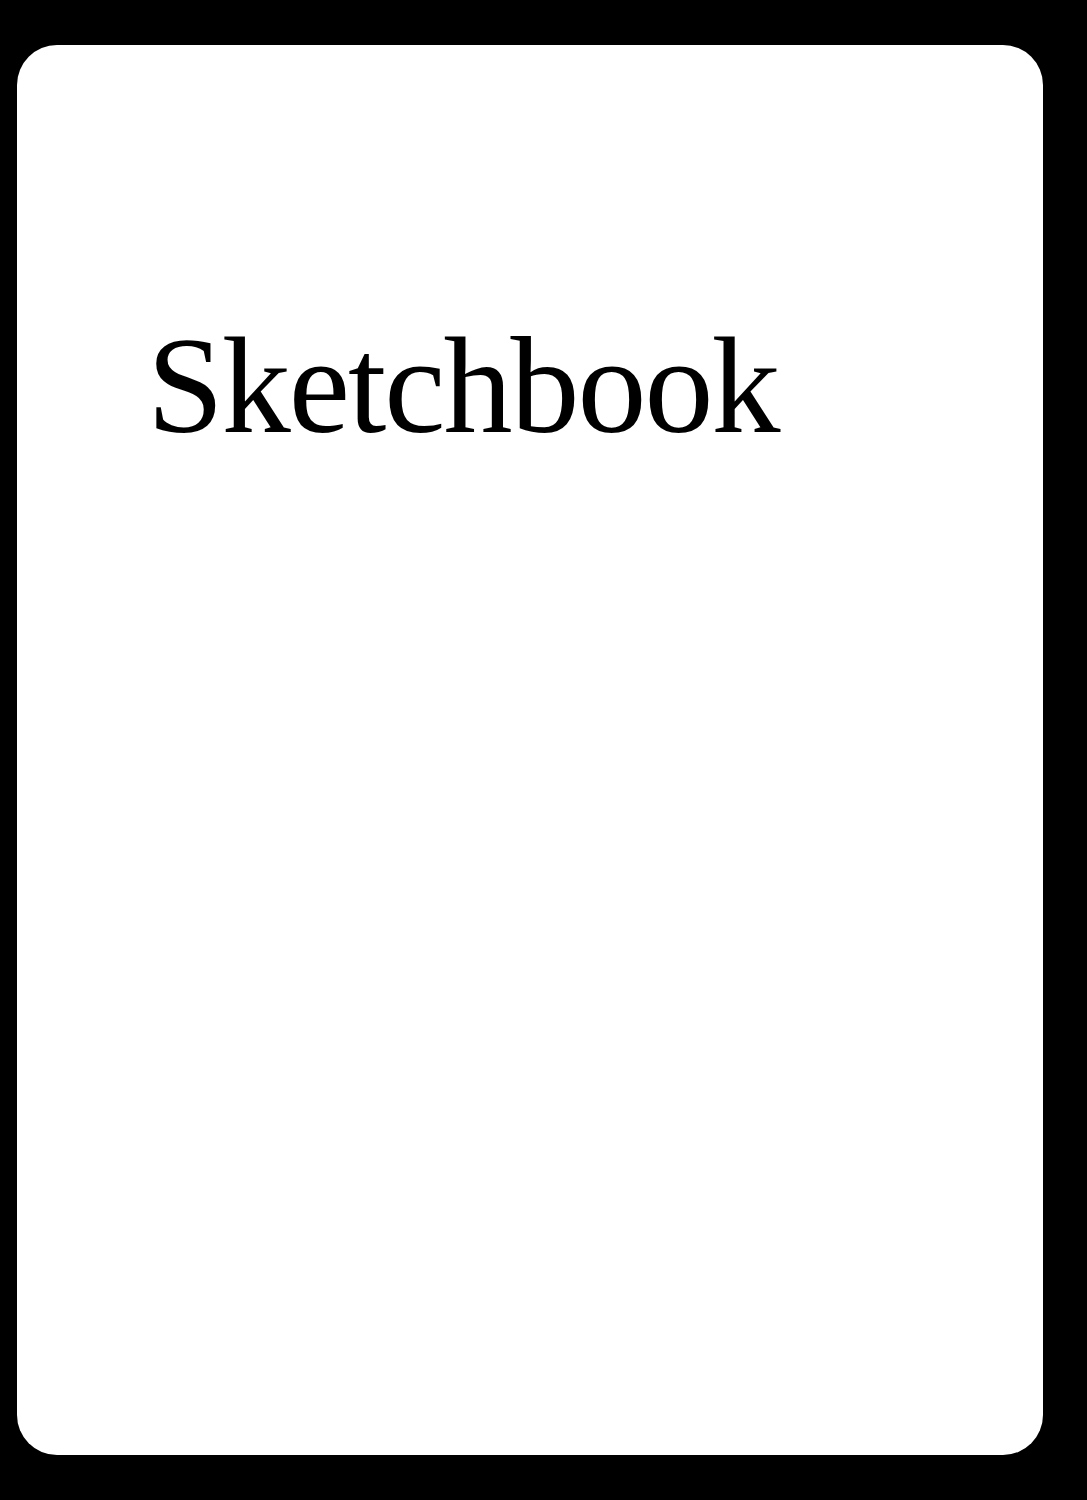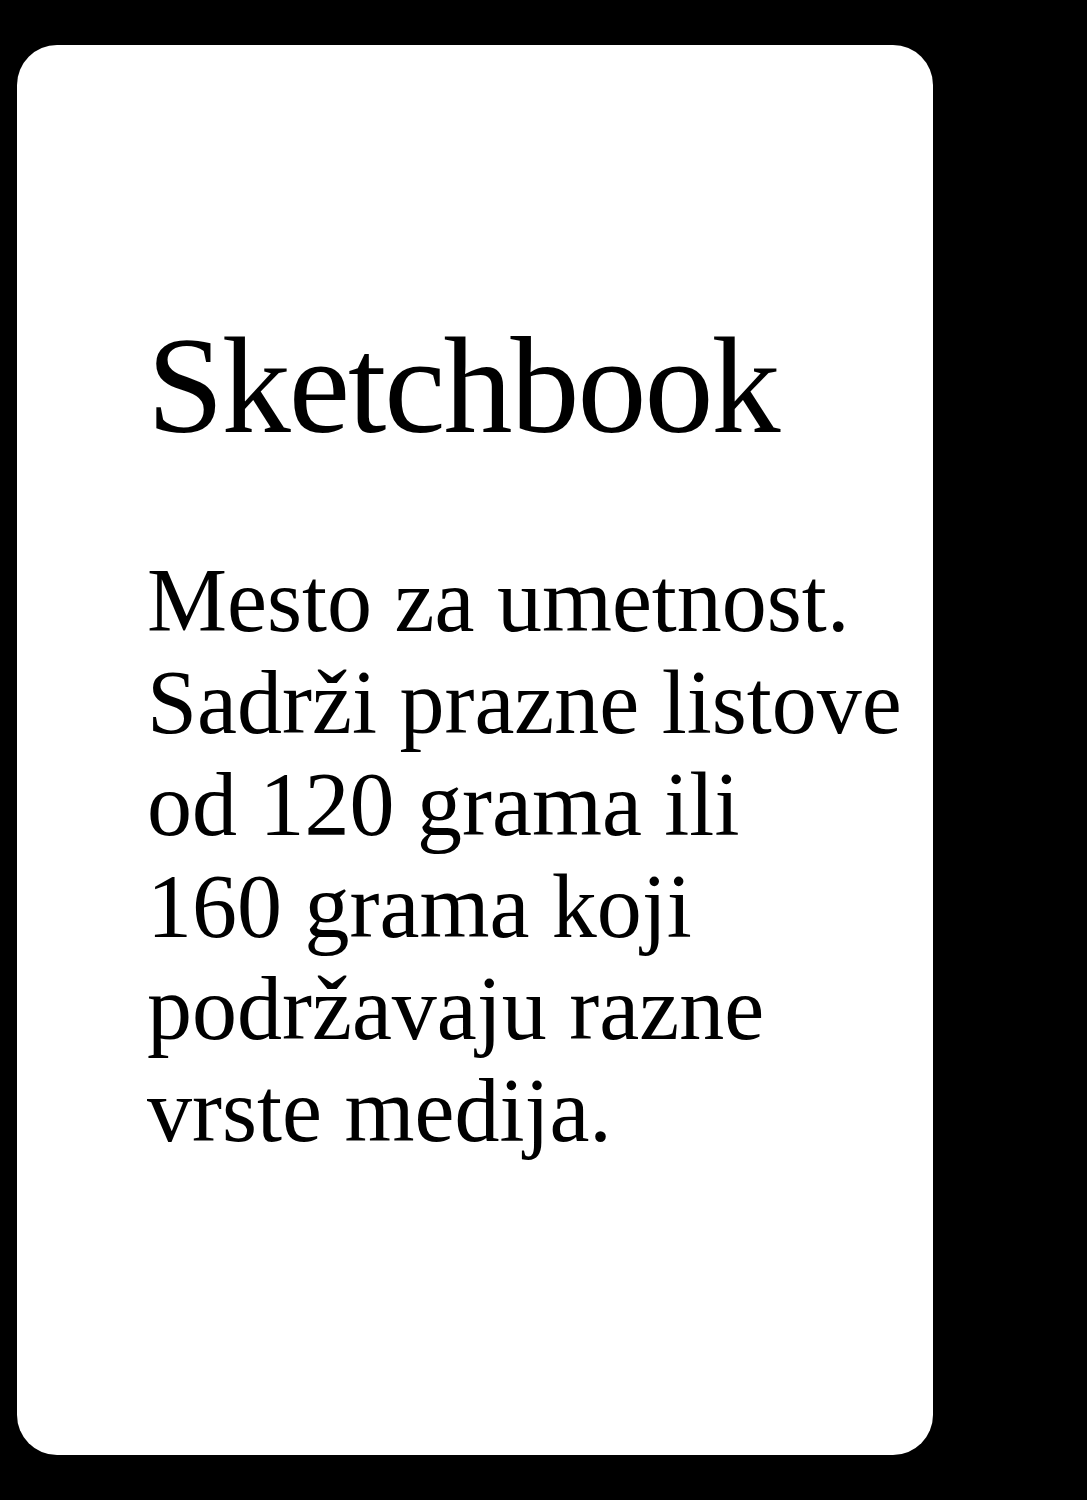--- a/index.html
+++ b/index.html
@@ -18,21 +18,21 @@
     position: absolute;
     left: 0; top: 0;
     width: 1087px;
     height: 1500px;
     background: var(--page-bg, #000000);
   }
   .card {
     position: absolute;
     left: 17px;
     top: 45px;
-    width: 916px;
+    width: 1026px;
     height: 1410px;
     background: var(--card-bg, #ffffff);
     border-radius: 40px;
   }
   .title {
     position: absolute;
     left: 130px;
     top: 263px;
     margin: 0;
     font-size: 138px;
@@ -53,20 +53,14 @@
     color: var(--text-color, #000000);
     white-space: pre-line;
   }
 </style>
 </head>
 <body>
 
 <div class="page">
   <div class="card">
     <h1 class="title">Sketchbook</h1>
-    <p class="body-text">Mesto za umetnost.
-Sadrži prazne listove
-od 120 grama ili
-160 grama koji
-podržavaju razne
-vrste medija.</p>
   </div>
 </div>
 
 </body></html>

